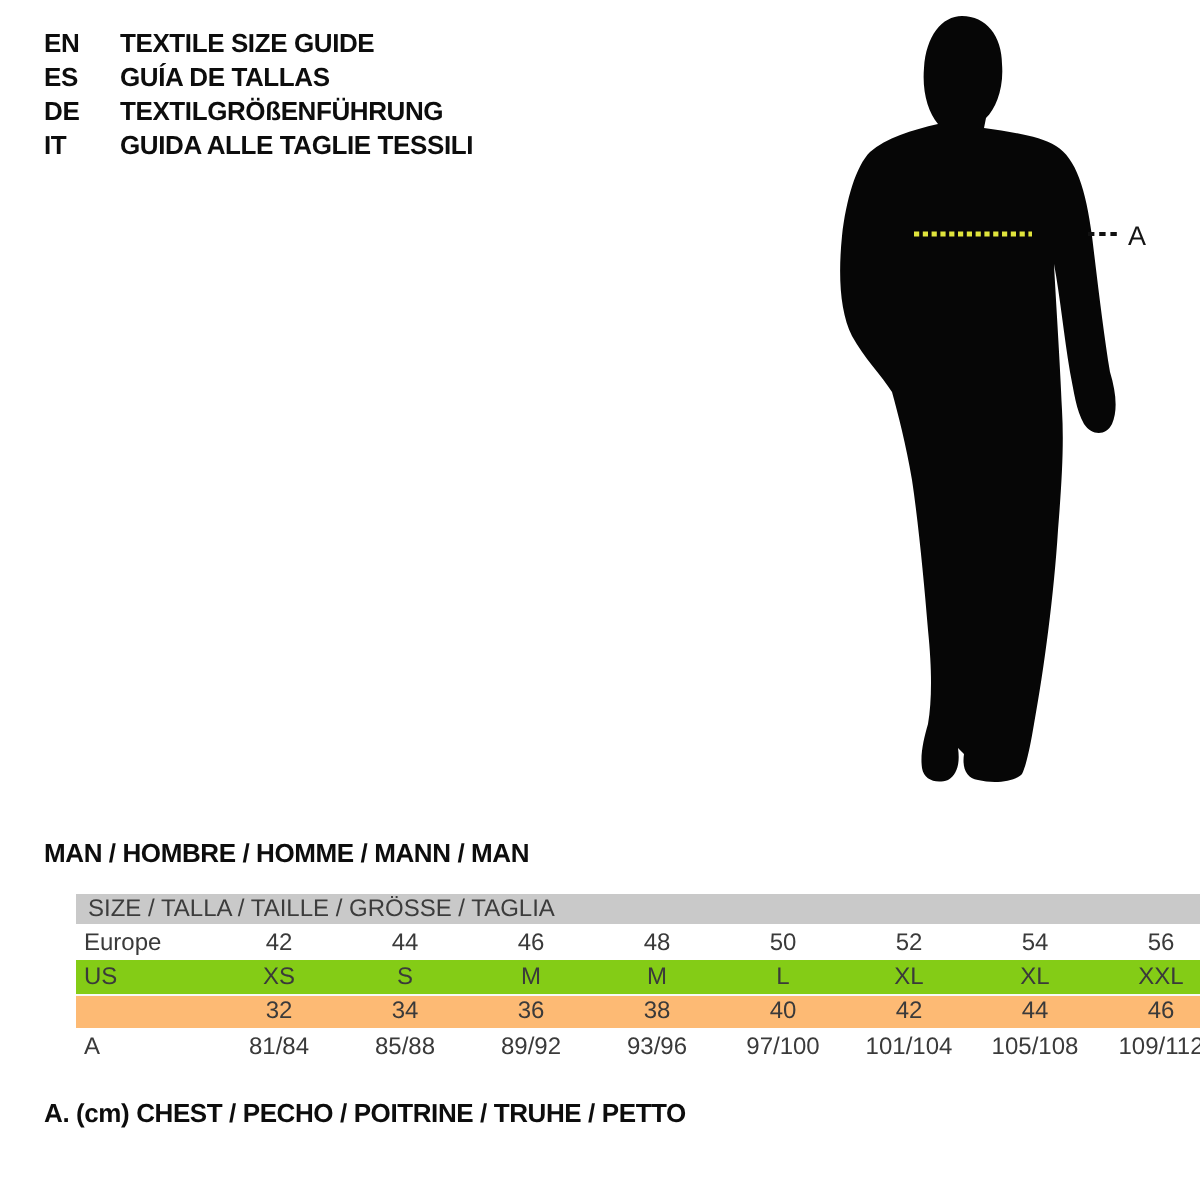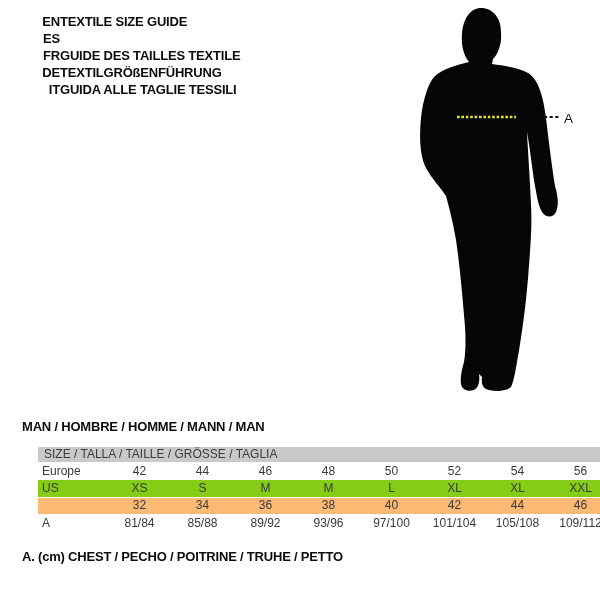--- a/index.html
+++ b/index.html
@@ -3,21 +3,21 @@
 <meta charset="utf-8">
 <style>
   html,body{margin:0;padding:0;background:#fff;}
   .canvas{
     position:relative;width:600px;height:600px;background:#ffffff;overflow:hidden;
     font-family:"Liberation Sans",sans-serif;color:#0d0d0d;
   }
   
   .lang-block{position:absolute;left:22px;top:13px;}
   .lang-row{display:flex;font-weight:bold;font-size:13px;line-height:17px;letter-spacing:-0.2px;}
-  .lang-code{width:38px;flex:0 0 38px;text-align:right;}
+  .lang-code{width:38px;flex:0 0 38px;}
   
   .cat-block{position:absolute;left:22px;top:108px;font-weight:bold;font-size:13px;line-height:19px;letter-spacing:-0.2px;}
   
   .figure-wrap{position:absolute;left:400px;top:0;width:190px;height:400px;}
   
   .section-title{position:absolute;left:22px;top:419px;font-weight:bold;font-size:13px;letter-spacing:-0.2px;}
   
   .size-table{position:absolute;left:18px;top:447px;width:574px;font-size:12px;color:#3a3a3a;margin-left:20px;}
   .thead{height:15px;line-height:15px;background:#c9c9c9;padding-left:6px;color:#3c3c3c;}
   .trow{display:grid;grid-template-columns:70px repeat(8,63px);}
@@ -35,24 +35,21 @@
 
 <div class="canvas">
 
   <div class="lang-block">
     <div class="lang-row">
       <span class="lang-code">EN</span>
       <span>TEXTILE SIZE GUIDE</span>
     </div>
     <div class="lang-row">
       <span class="lang-code">ES</span>
-    </div>
-    <div class="lang-row">
-      <span class="lang-code">FR</span>
-      <span>GUIDE DES TAILLES TEXTILE</span>
+      <span>GUÍA DE TALLAS</span>
     </div>
     <div class="lang-row">
       <span class="lang-code">DE</span>
       <span>TEXTILGRÖßENFÜHRUNG</span>
     </div>
     <div class="lang-row">
       <span class="lang-code">IT</span>
       <span>GUIDA ALLE TAGLIE TESSILI</span>
     </div>
   </div>

